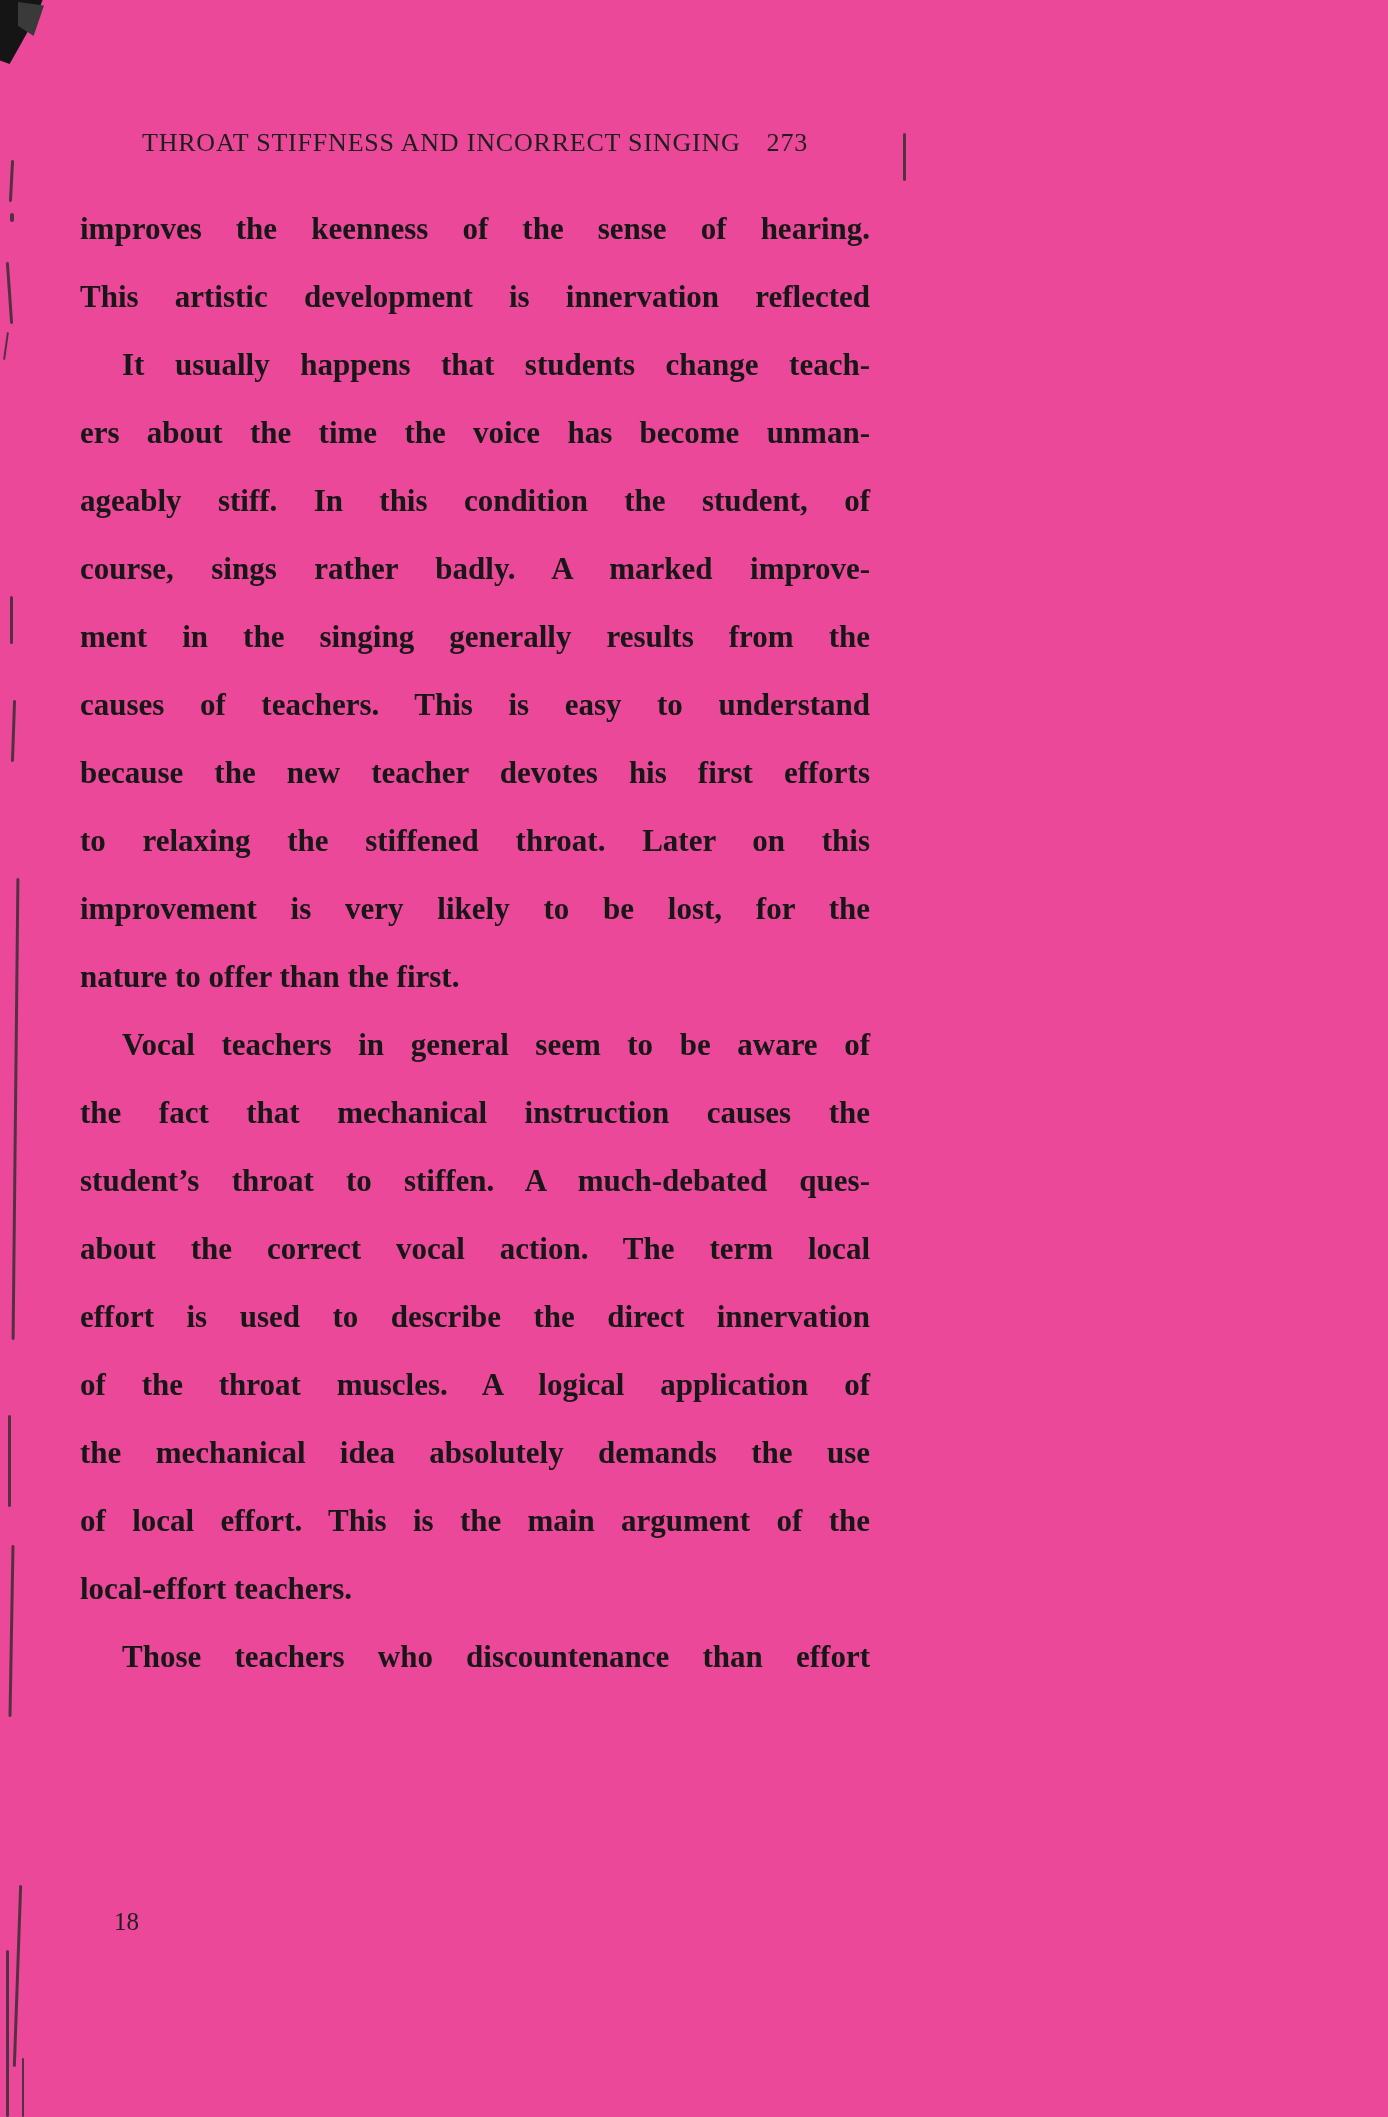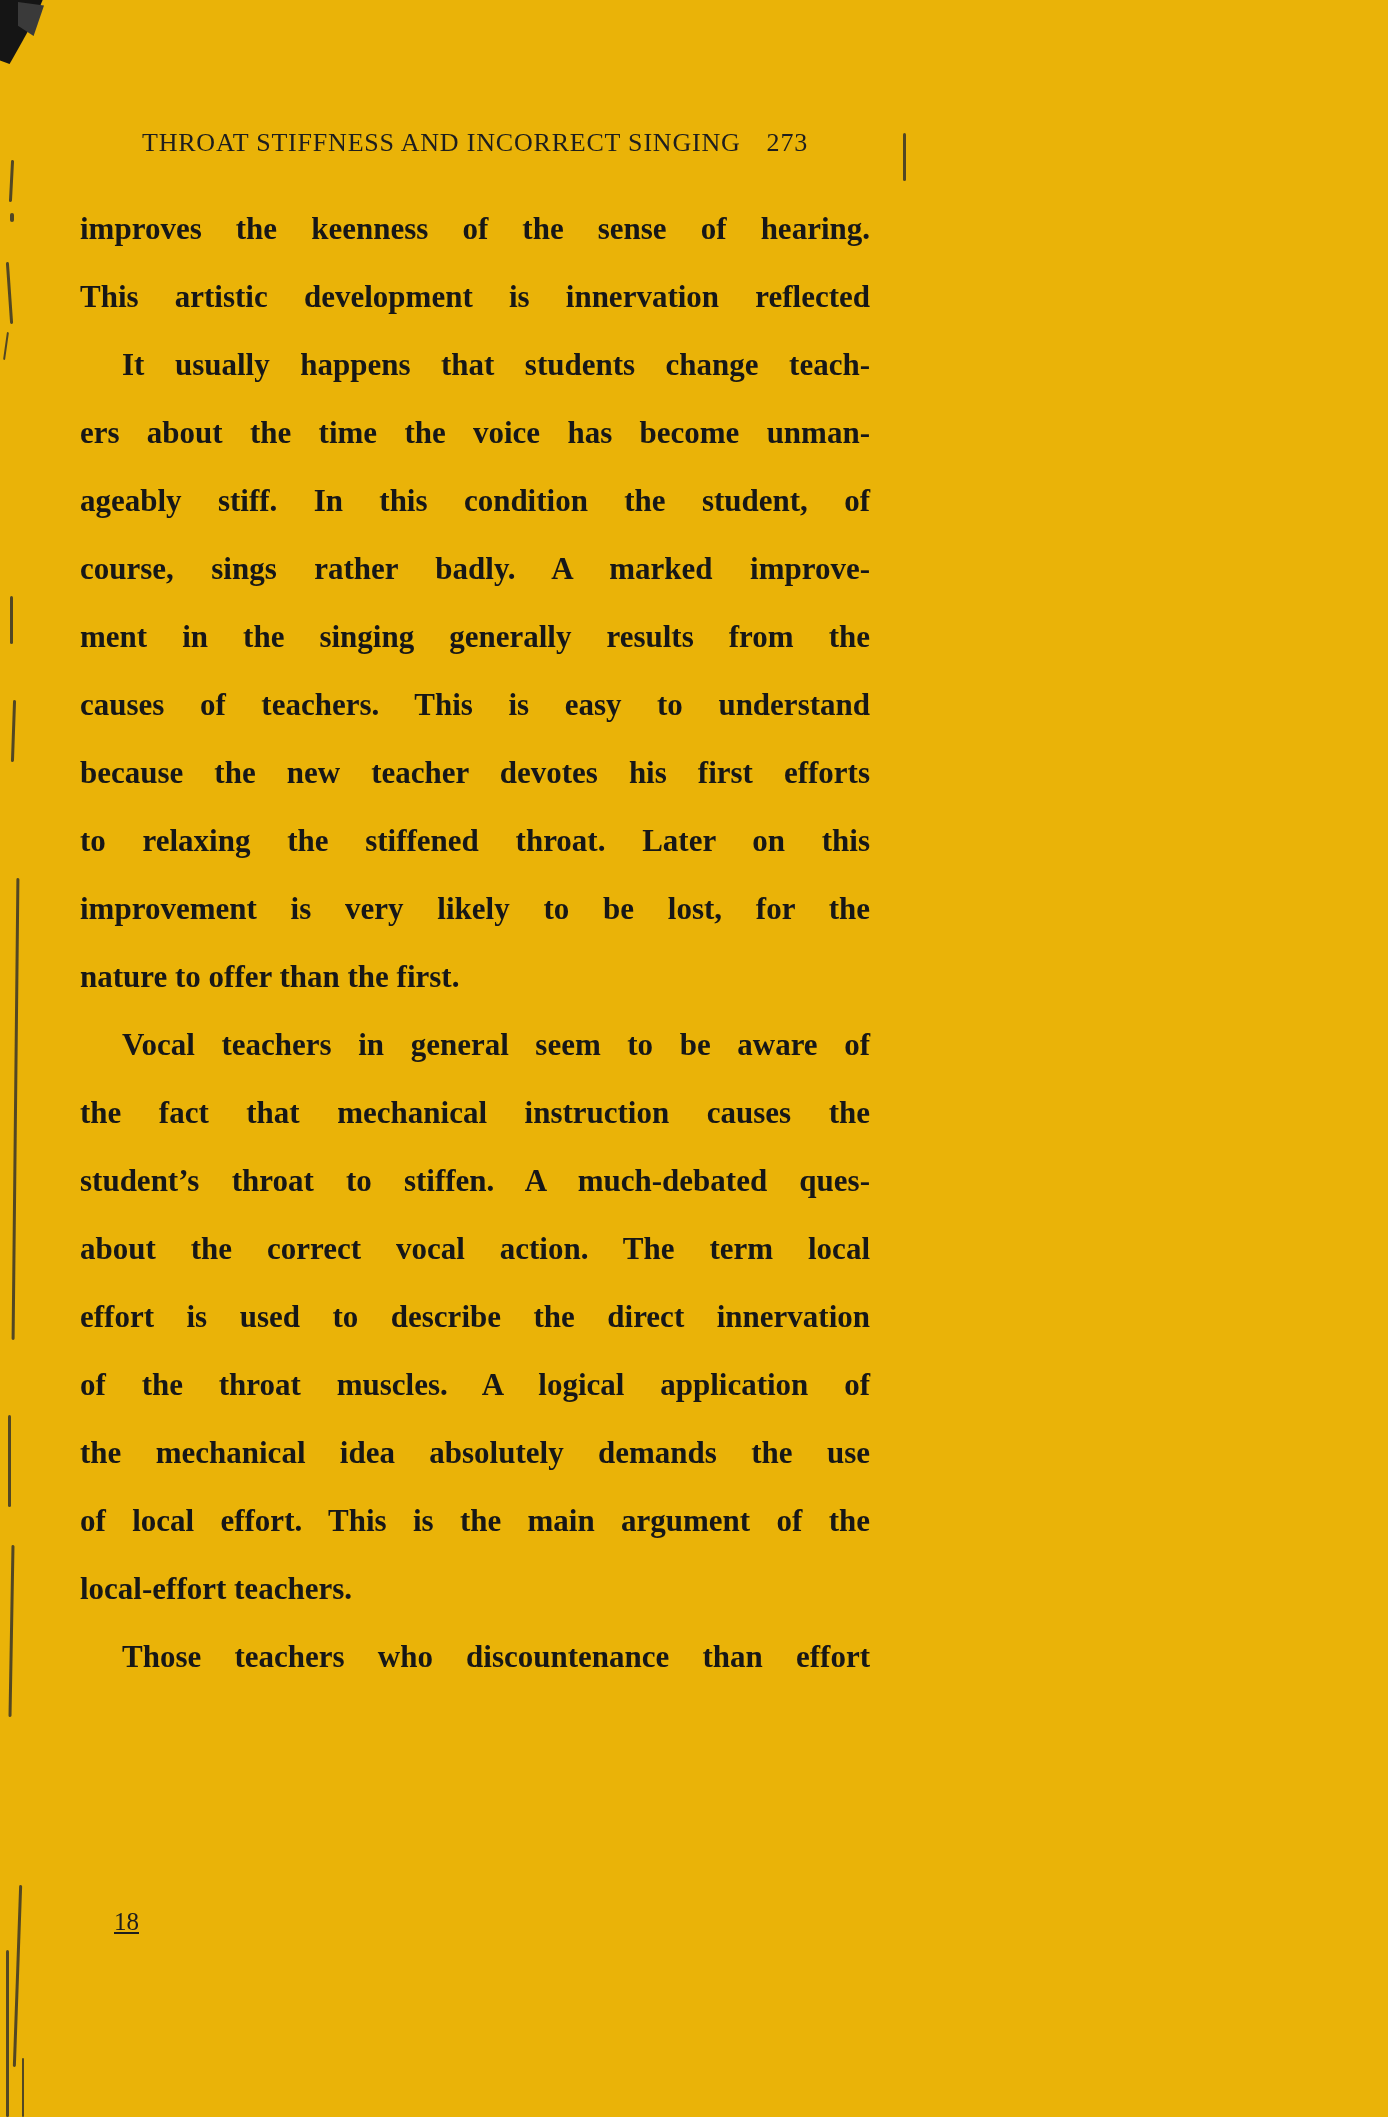--- a/index.html
+++ b/index.html
@@ -4,21 +4,21 @@
 <style>
   html, body {
     margin: 0;
     padding: 0;
     background: #e8e6e0;
   }
   .page {
     position: relative;
     width: 1388px;
     height: 2117px;
-    background: #eab308;
+    background: #ec4899;
     overflow: hidden;
     font-family: "Liberation Serif", "DejaVu Serif", serif;
     color: #1b1b1b;
   }
 
   
   .header {
     position: absolute;
     top: 128px;
     left: 80px;
@@ -55,21 +55,20 @@
     padding-left: 42px;
   }
 
   
   .sig {
     position: absolute;
     left: 114px;
     top: 1908px;
     font-size: 25px;
     color: #1e1e1e;
-    text-decoration: underline;
   }
 
   
   .blob {
     position: absolute;
     left: -6px;
     top: -8px;
     width: 52px;
     height: 72px;
     background: #151515;

